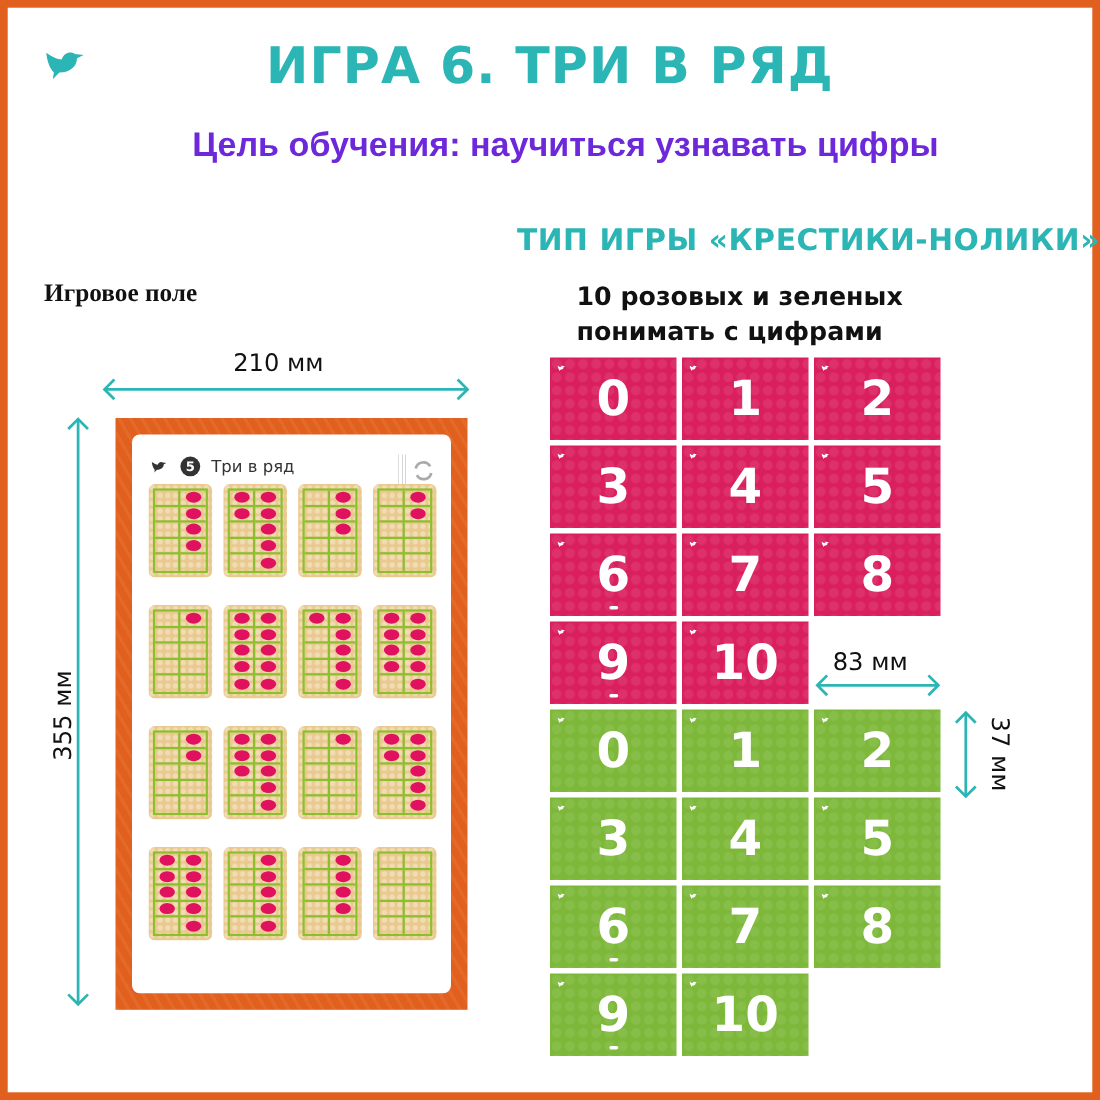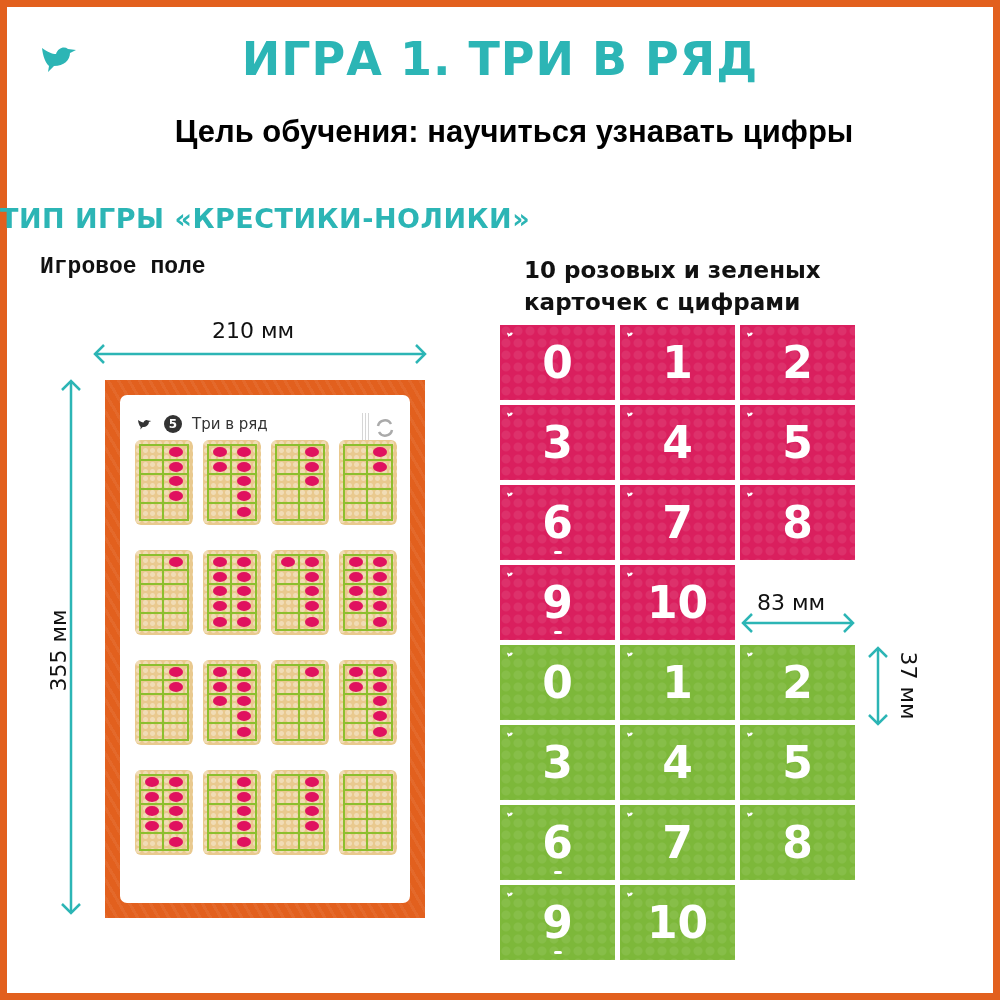--- a/index.html
+++ b/index.html
@@ -3,26 +3,26 @@
 <meta charset="utf-8">
 <style>
   * { box-sizing: border-box; margin: 0; padding: 0; }
   html, body { width: 1000px; height: 1000px; overflow: hidden; background: #fff; }
   body { font-family: "DejaVu Sans", sans-serif; position: relative; }
   .page-border { position: absolute; inset: 0; border: 7px solid #E2601E; pointer-events: none; }
   .abs { position: absolute; }
   .logo { left: 40px; top: 40px; width: 40px; height: 36px; }
   .title { left: 0; right: 0; top: 32px; text-align: center; color: #2CB5B5; font-weight: bold;
            font-size: 46px; letter-spacing: 1px; font-family: "DejaVu Sans", sans-serif; }
-  .goal { left: 0; right: 0; top: 110px; text-align: center; color: #000000; font-weight: bold;
+  .goal { left: 0; right: 0; top: 110px; text-align: center; color: #6d28d9; font-weight: bold;
           font-size: 31px; line-height: 44px; font-family: "Liberation Sans", sans-serif; padding-left: 28px; }
-  .gametype { left: 0; right: 0; top: 203px; text-align: left; color: #2CB5B5; font-weight: bold;
+  .gametype { left: 0; right: 0; top: 203px; text-align: right; color: #2CB5B5; font-weight: bold;
               font-size: 27px; font-family: "DejaVu Sans", sans-serif; letter-spacing: 0.5px; }
   .lbl-board { left: 40px; top: 254px; font-size: 23px; font-weight: bold; color: #111;
-               font-family: Liberation Mono, monospace; }
+               font-family: Liberation Serif, serif; }
   .lbl-cards { left: 524px; top: 254px; font-size: 23px; font-weight: bold; color: #111; line-height: 32px;
                font-family: "DejaVu Sans", sans-serif; }
   .dim-text { font-size: 22px; color: #111; font-family: "DejaVu Sans", sans-serif; white-space: nowrap; text-align: right; }
   .board { left: 105px; top: 380px; width: 320px; height: 538px; background: #E2601E;
            background-image: repeating-linear-gradient(60deg, rgba(255,255,255,0.06) 0 3px, transparent 3px 9px); }
   .board-inner { position: absolute; left: 15px; top: 15px; right: 15px; bottom: 15px; background: #fff; border-radius: 7px; }
   .board-header { position: absolute; left: 16px; top: 20px; display: flex; align-items: center; gap: 10px; }
   .board-num { width: 18px; height: 18px; border-radius: 50%; background: #333; color: #fff; font-size: 12px;
                font-weight: bold; display: flex; align-items: center; justify-content: center; }
   .board-title { font-size: 15px; color: #333; font-family: "DejaVu Sans", sans-serif; }
@@ -50,30 +50,30 @@
   .card-bird { position: absolute; left: 6px; top: 6px; width: 9px; height: 7px; }
 </style>
 </head>
 <body>
 
 <div class="page-border"></div>
 
 <svg class="abs logo" viewBox="0 0 40 36">
   <path d="M2 8 C8 12 12 14 16 14 C18 8 24 6 28 9 L36 10 L30 13 C30 20 24 26 14 26 L8 32 L9 26 C5 22 3 16 2 8 Z" fill="#2CB5B5"></path>
 </svg>
-<div class="abs title">ИГРА 1. ТРИ В РЯД</div>
+<div class="abs title">ИГРА 6. ТРИ В РЯД</div>
 <div class="abs goal">
   <div>Цель обучения: научиться узнавать цифры</div>
 </div>
 <div class="abs gametype">ТИП ИГРЫ «КРЕСТИКИ-НОЛИКИ»</div>
 
 <div class="abs lbl-board">Игровое поле</div>
 <div class="abs lbl-cards">
   <div>10 розовых и зеленых</div>
-  <div>карточек с цифрами</div>
+  <div>понимать с цифрами</div>
 </div>
 
 <div class="abs dim-text" style="left:212px; top:318px;">210 мм</div>
 <svg class="abs" style="left:92px; top:343px;" width="336" height="22">
   <line x1="3" y1="11" x2="333" y2="11" stroke="#2CB5B5" stroke-width="2.5"></line>
   <polyline points="12,2 3,11 12,20" fill="none" stroke="#2CB5B5" stroke-width="2.5"></polyline>
   <polyline points="324,2 333,11 324,20" fill="none" stroke="#2CB5B5" stroke-width="2.5"></polyline>
 </svg>
 <svg class="abs" style="left:60px; top:378px;" width="22" height="538">
   <line x1="11" y1="3" x2="11" y2="535" stroke="#2CB5B5" stroke-width="2.5"></line>

